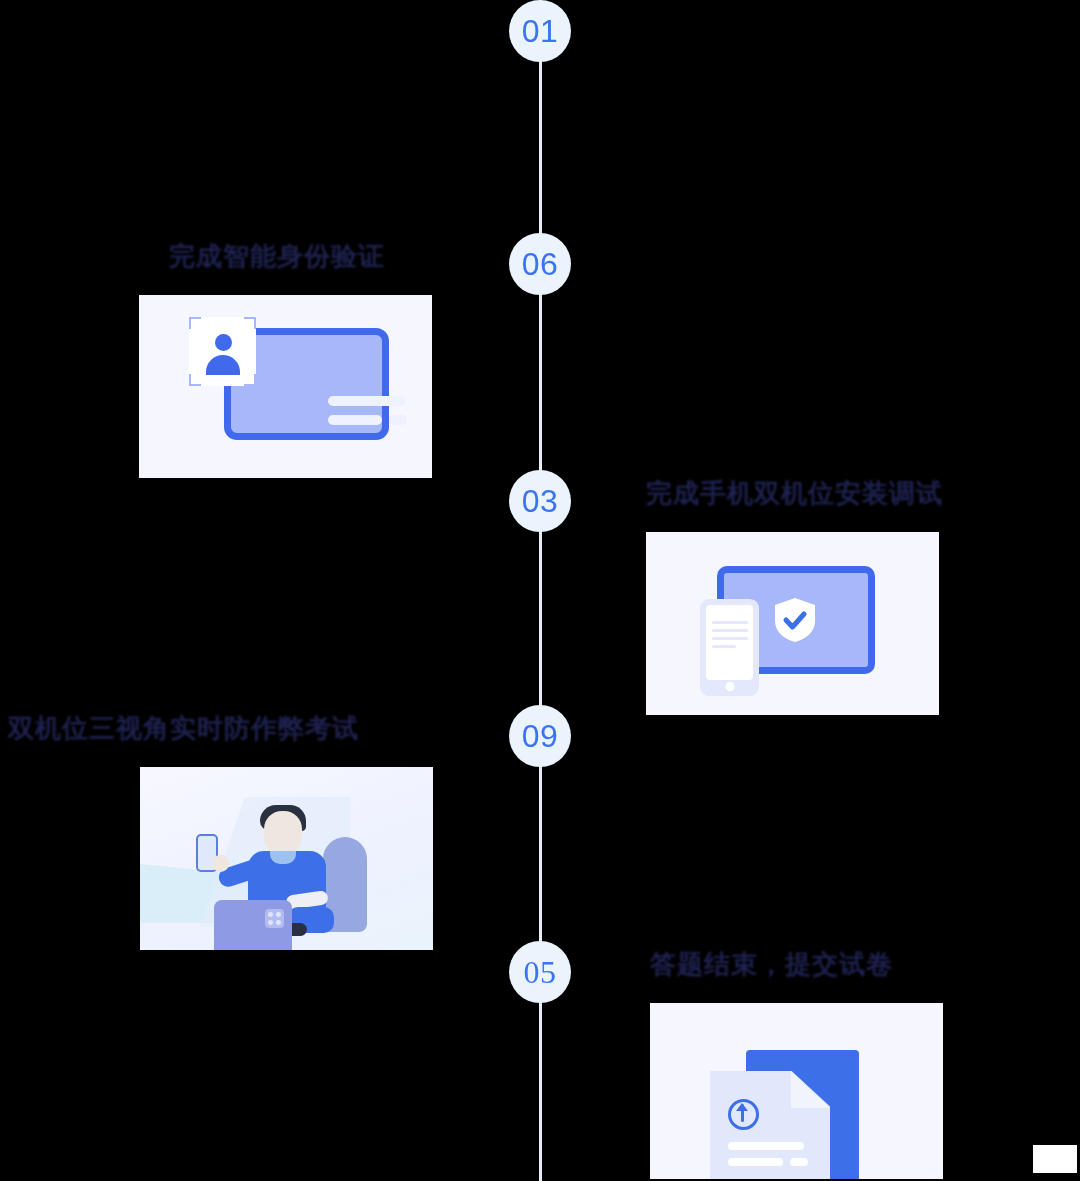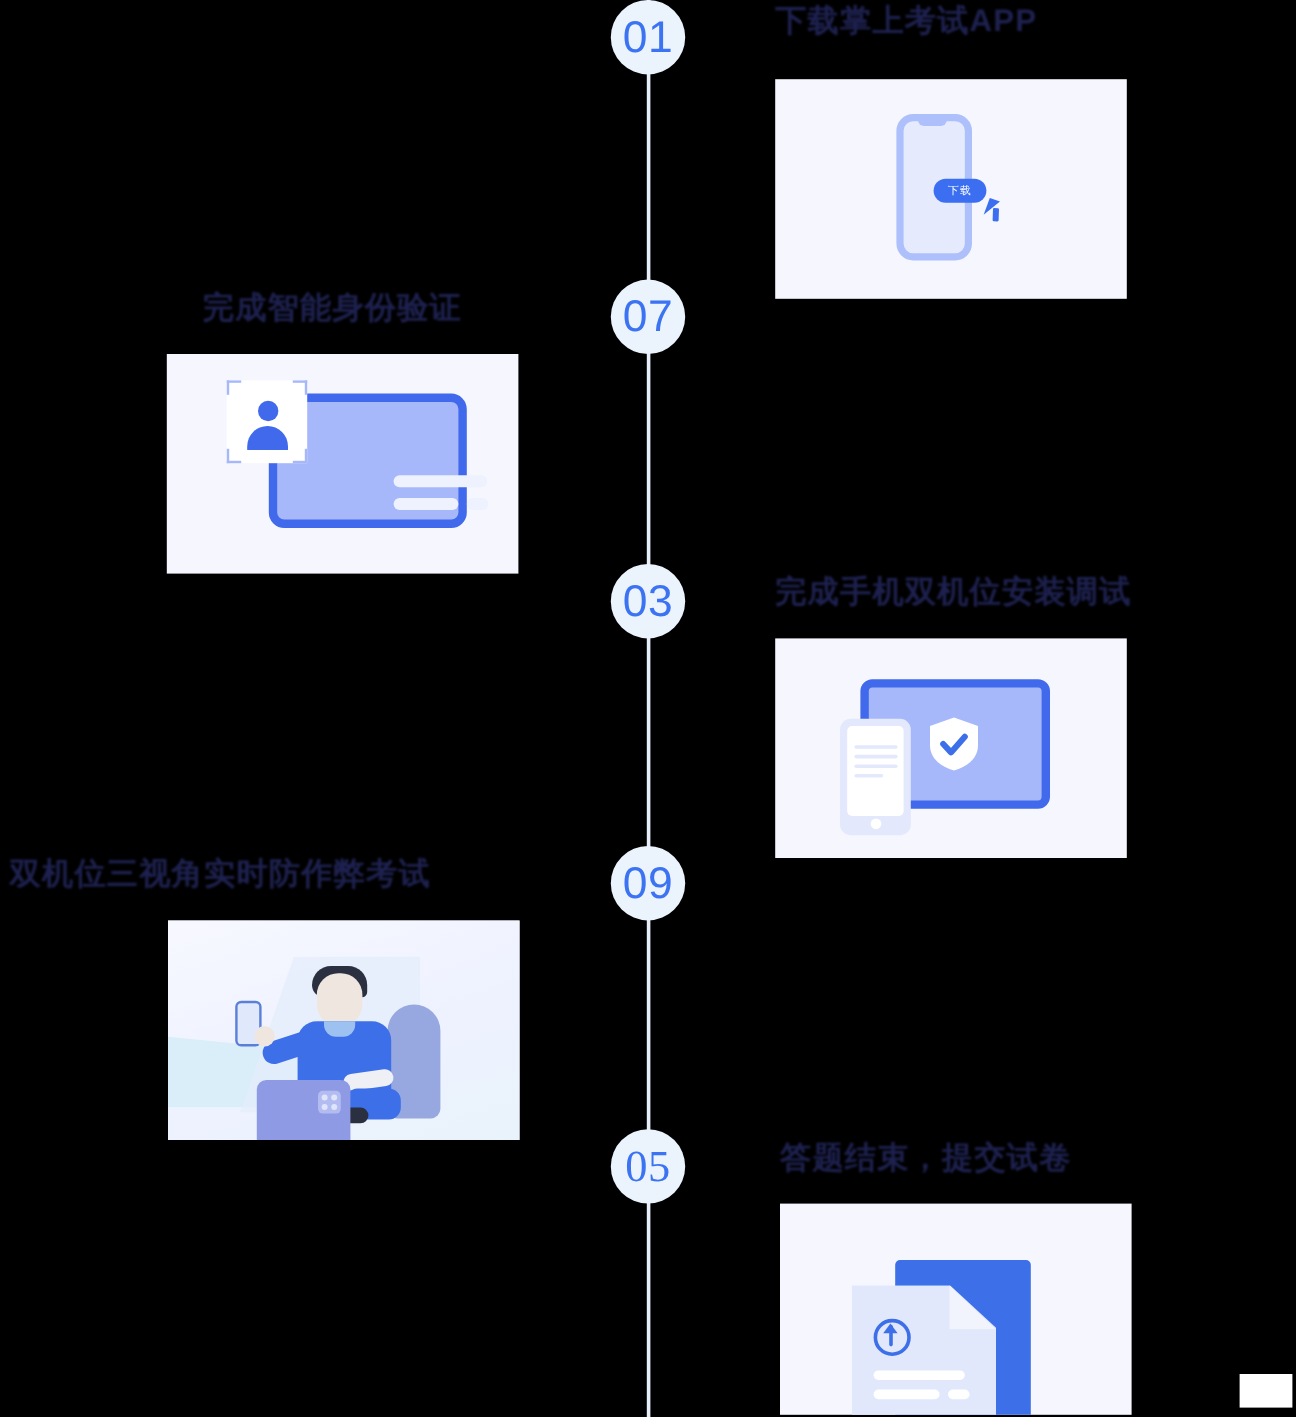--- a/index.html
+++ b/index.html
@@ -19,21 +19,21 @@
     background:#e6eefa;
   }
 
   .step-node {
     position:absolute;
     left:509px;
     width:62px; height:62px;
     border-radius:50%;
     background:#ebf3fd;
     display:flex; align-items:center; justify-content:center;
-    font-size:37px; font-weight:400; color:#3b73f2;
+    font-size:32px; font-weight:400; color:#3b73f2;
     letter-spacing:0.5px;
     z-index:4;
   }
 
   
   .block { position:absolute; }
   .block .title {
     font-size:26px; font-weight:700; color:#1e2150;
     letter-spacing:1px; white-space:nowrap;
     filter:blur(1.1px);
@@ -222,32 +222,23 @@
 <body>
 
 <div id="stage">
 
   <div class="spine"></div>
 
   <div class="step-node" style="top:0px;">
     <span>01</span>
   </div>
 
-  <div class="block right" style="left:646px; top:0px;">
-    <div class="title">下载掌上考试APP</div>
-    <div class="panel" style="margin-top:31px;">
-      <div class="ph-body"></div>
-      <div class="ph-notch"></div>
-      <div class="dl-btn">下载</div>
-      <div class="cursor"></div>
-    </div>
-  </div>
 
   <div class="step-node" style="top:233px;">
-    <span>07</span>
+    <span>06</span>
   </div>
 
   <div class="block left" style="left:139px; top:239px;">
     <div class="title" style="padding-left:30px;">完成智能身份验证</div>
     <div class="panel" style="margin-top:21px;">
       <div class="card-back"></div>
       <div class="card-line1"></div>
       <div class="card-line2"></div>
       <div class="card-line3"></div>
       <div class="photo">

